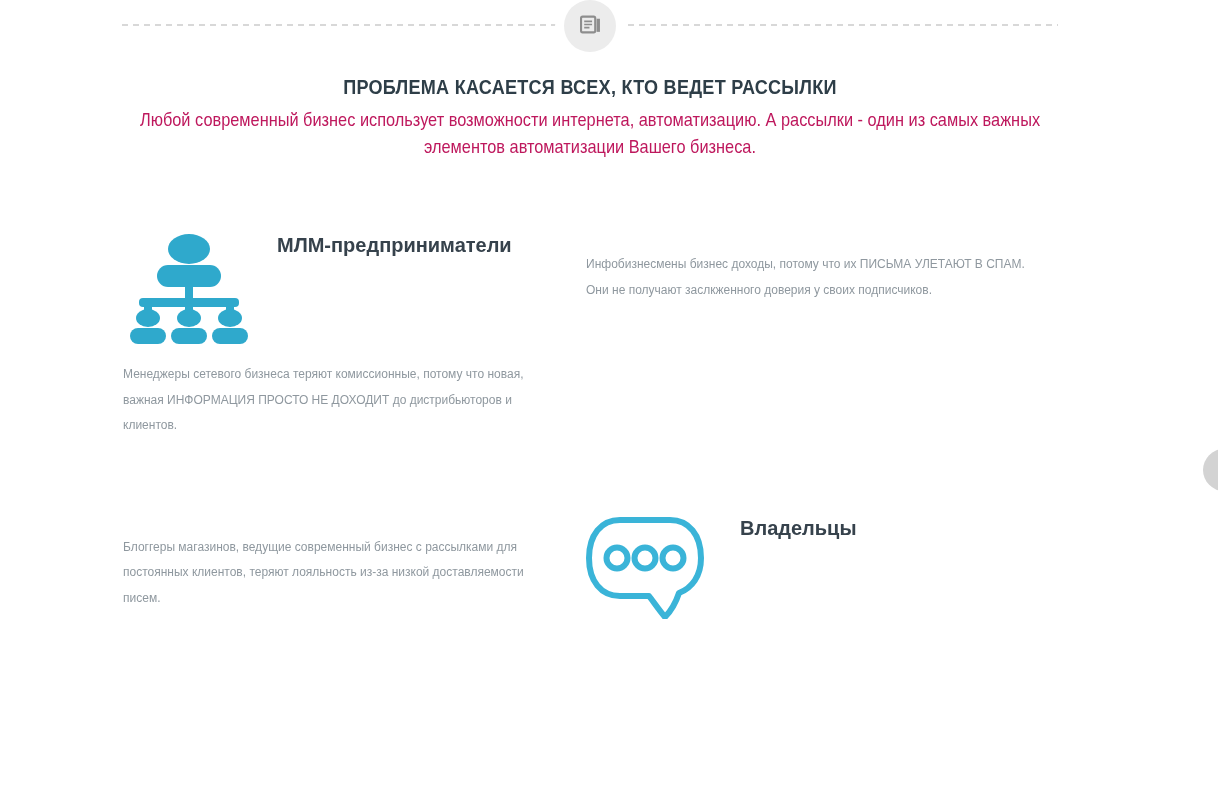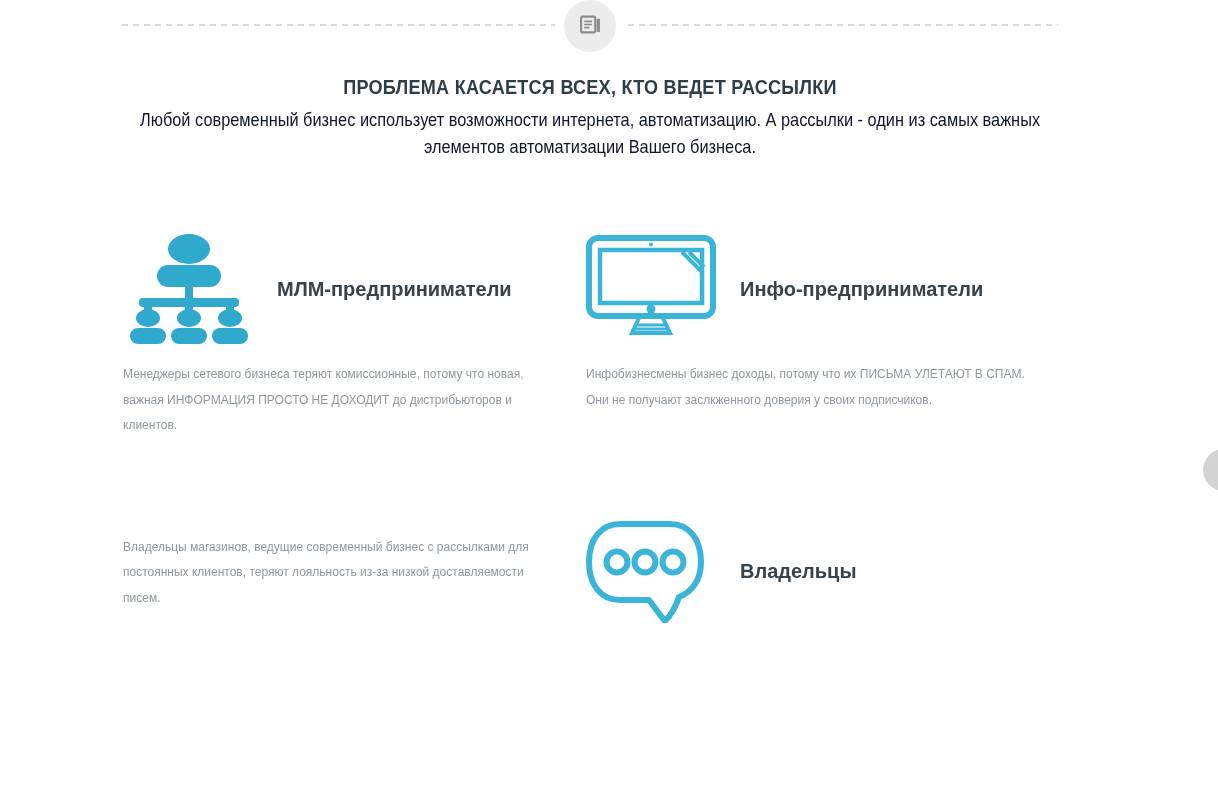--- a/index.html
+++ b/index.html
@@ -25,34 +25,34 @@
   }
 
   .section-title {
     margin:23px 0 0; text-align:center;
     color:#2e3e48; font-size:21px; font-weight:bold; white-space:nowrap;
   }
   .section-title > span { display:inline-block; transform:scaleX(0.86); letter-spacing:0.3px; }
 
   .section-subtitle {
     margin:7px 0 0; text-align:center;
-    color:#0f172a; font-size:19px; line-height:27px; font-weight:normal;
+    color:#be185d; font-size:19px; line-height:27px; font-weight:normal;
   }
   .section-subtitle > span {
     display:inline-block; width:1090px; margin-left:-75px;
     transform:scaleX(0.86);
   }
 
   
   .features {
     margin-top:74px; margin-left:3px;
     display:grid; grid-template-columns:437px 455px;
     column-gap:26px; row-gap:78px;
   }
-  .feature-head { display:flex; align-items:center; height:110px; }
+  .feature-head { display:flex; align-items:flex-start; height:110px; }
   .icon-wrap { width:154px; flex:none; display:flex; align-items:center; }
   .feature-title {
     margin:0; color:#36424c; font-size:20px; font-weight:bold; white-space:nowrap;
   }
   .feature-desc {
     margin:18px 0 0; color:#8f989f; font-size:12px; line-height:25.5px;
   }
 
   
   .next-btn {
@@ -103,39 +103,25 @@
             <rect x="48" y="94" width="36" height="16" rx="8"></rect>
             <rect x="89" y="94" width="36" height="16" rx="8"></rect>
           </svg>
         </span>
         <h3 class="feature-title">МЛМ-предприниматели</h3>
       </div>
       <p class="feature-desc">Менеджеры сетевого бизнеса теряют комиссионные, потому что новая, важная ИНФОРМАЦИЯ ПРОСТО НЕ ДОХОДИТ до дистрибьюторов и клиентов.</p>
     </div>
 
     <div class="feature">
-      <div class="feature-head">
-        <span class="icon-wrap">
-          <svg width="130" height="108" viewBox="0 0 130 108" fill="none" stroke="#3ab4d8">
-            <rect x="3" y="3" width="124" height="78" rx="9" stroke-width="6"></rect>
-            <rect x="14" y="15" width="102" height="53" stroke-width="4.5"></rect>
-            <circle cx="65" cy="9.5" r="2" fill="#3ab4d8" stroke="none"></circle>
-            <path d="M96 17 L115 36 M103 17 L118 32" stroke-width="4"></path>
-            <circle cx="65" cy="74" r="4.5" fill="#3ab4d8" stroke="none"></circle>
-            <path d="M54 81 L46 98 L84 98 L76 81" stroke-width="4"></path>
-            <path d="M50 90 H80 M48 94 H82" stroke-width="3"></path>
-          </svg>
-        </span>
-        <h3 class="feature-title">Инфо-предприниматели</h3>
-      </div>
       <p class="feature-desc">Инфобизнесмены бизнес доходы, потому что их ПИСЬМА УЛЕТАЮТ В СПАМ. Они не получают заслкженного доверия у своих подписчиков.</p>
     </div>
 
     <div class="feature">
-      <p class="feature-desc">Владельцы магазинов, ведущие современный бизнес с рассылками для постоянных клиентов, теряют лояльность из-за низкой доставляемости писем.</p>
+      <p class="feature-desc">Блоггеры магазинов, ведущие современный бизнес с рассылками для постоянных клиентов, теряют лояльность из-за низкой доставляемости писем.</p>
     </div>
 
     <div class="feature">
       <div class="feature-head">
         <span class="icon-wrap">
           <svg width="122" height="102" viewBox="0 0 122 102" fill="none" stroke="#3ab4d8">
             <path d="M34 3 H84 C103 3 115 18 115 41 C115 59 106 71 93 76 C90 85 85 94 79 100 C73 93 67 84 63 79 H34 C15 79 3 64 3 41 C3 18 15 3 34 3 Z" stroke-width="6" stroke-linejoin="round"></path>
             <circle cx="31" cy="41" r="10.5" stroke-width="6"></circle>
             <circle cx="59" cy="41" r="10.5" stroke-width="6"></circle>
             <circle cx="87" cy="41" r="10.5" stroke-width="6"></circle>

